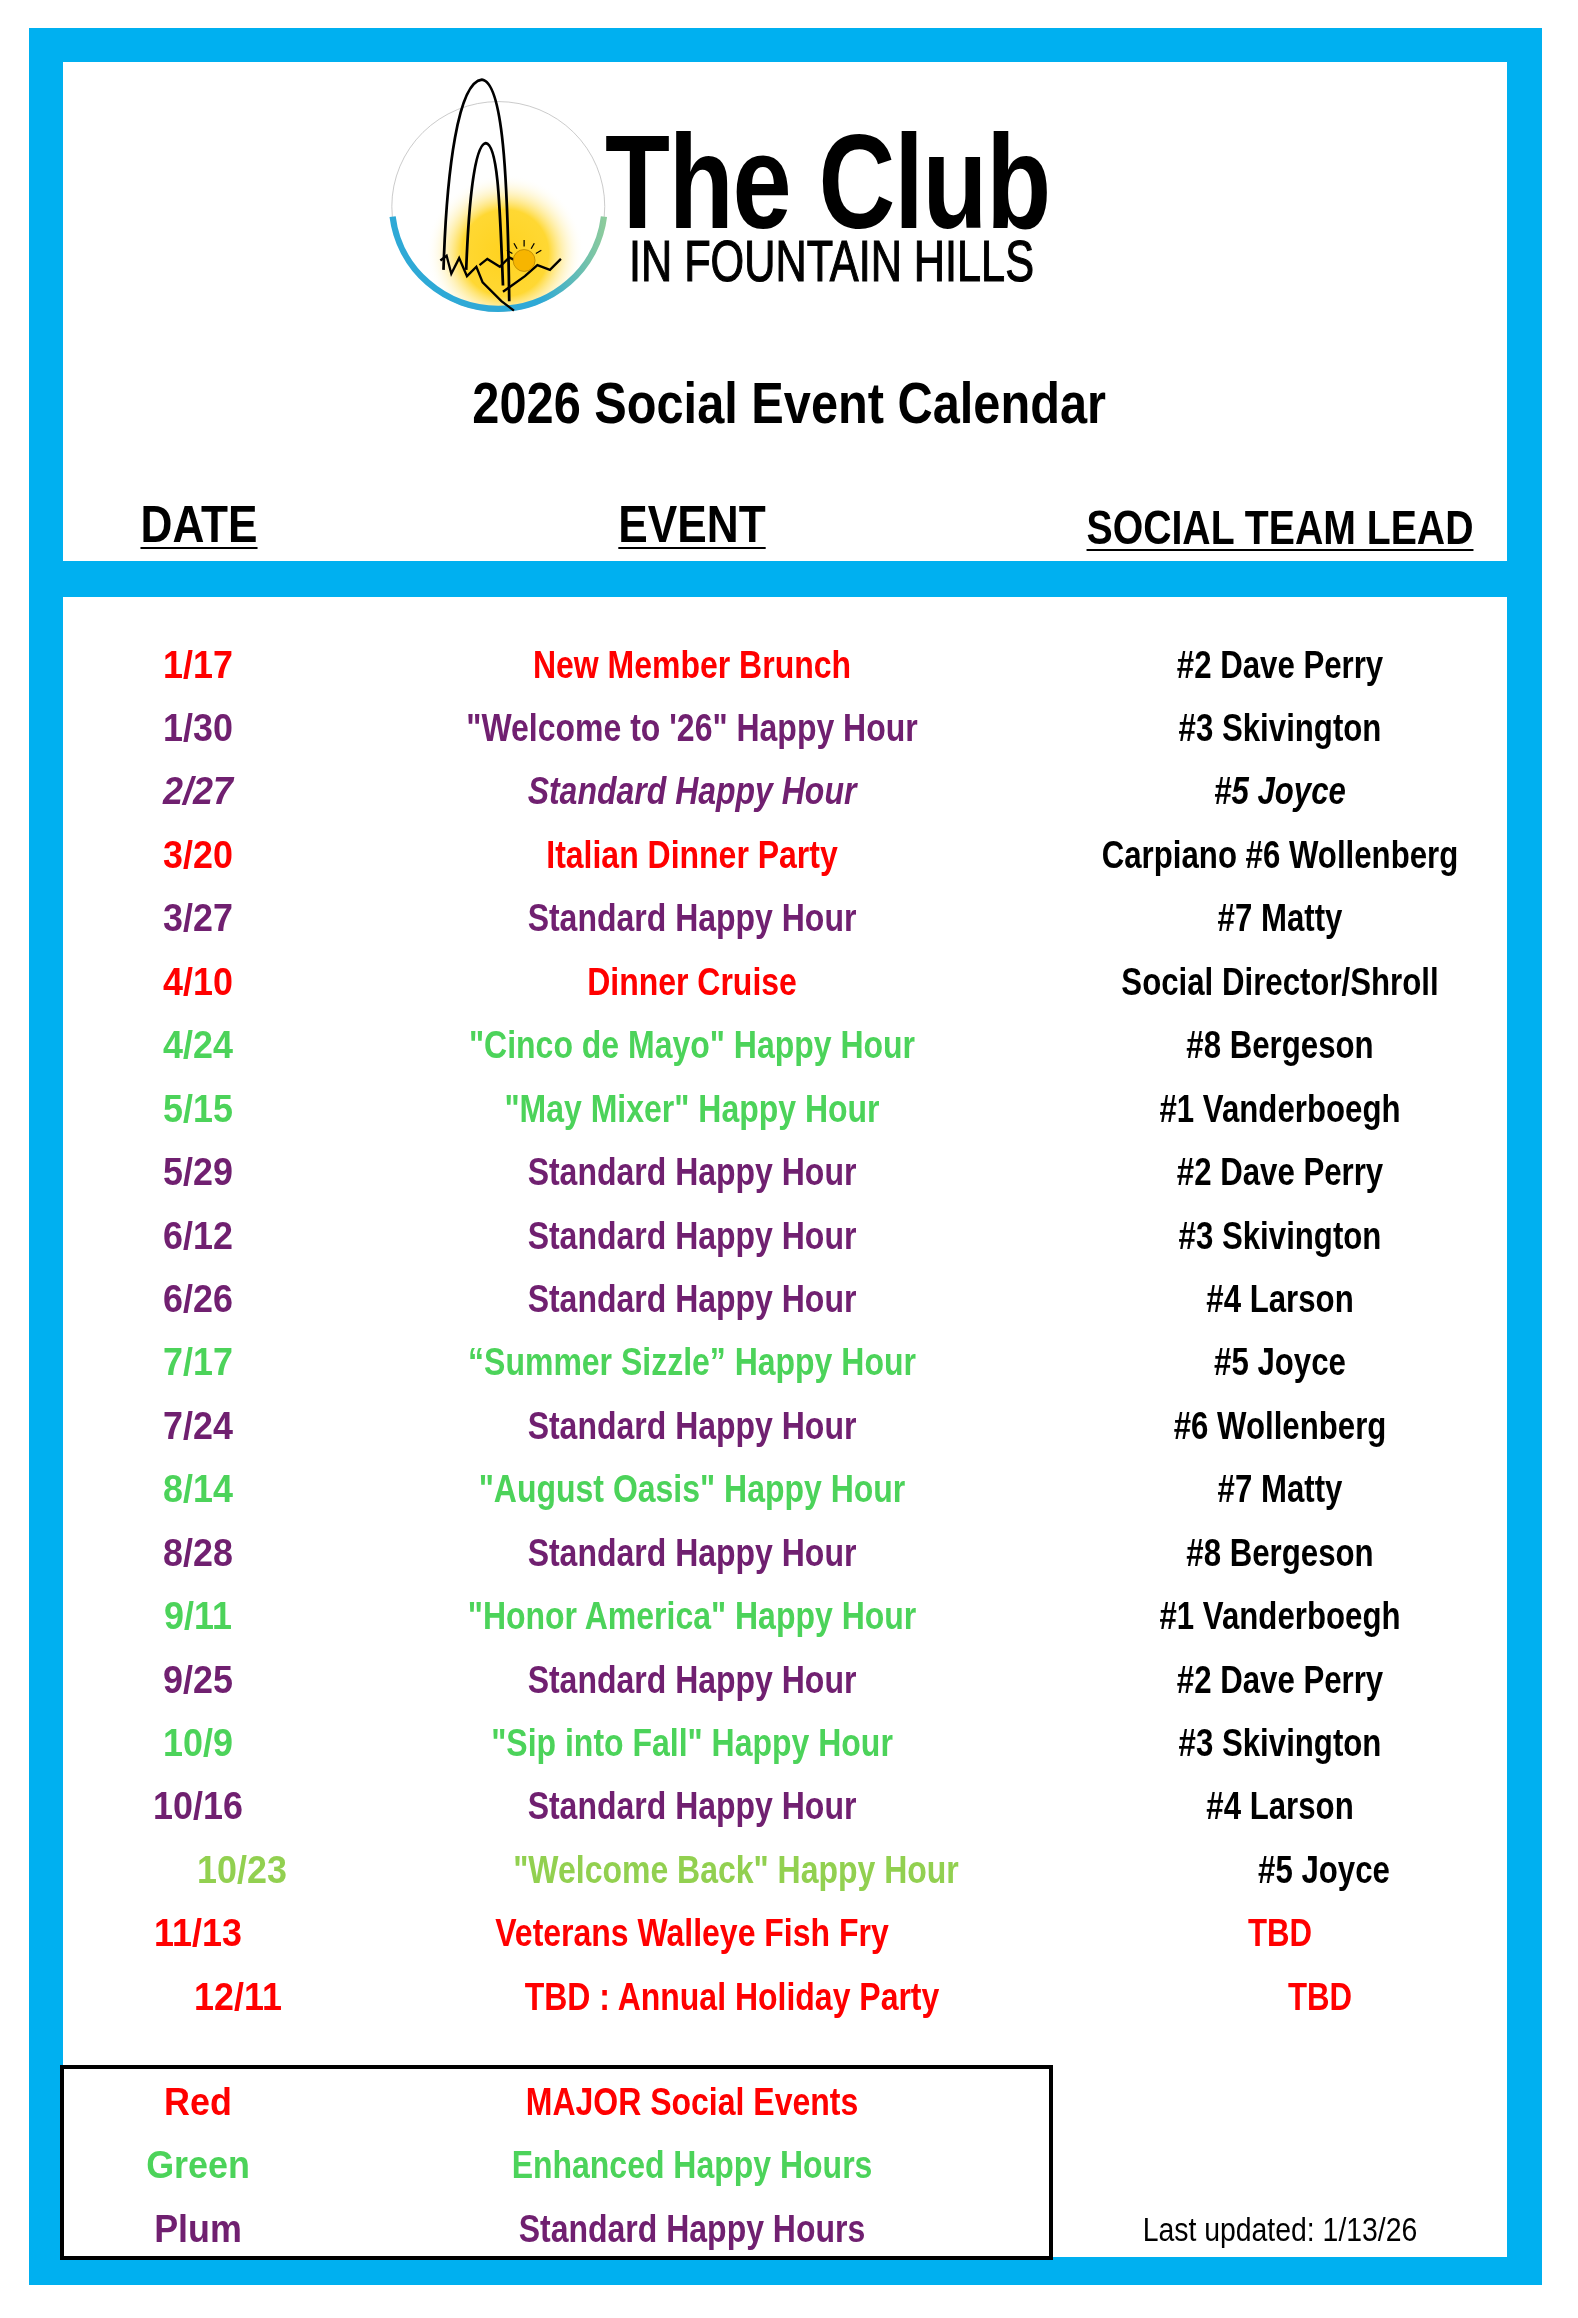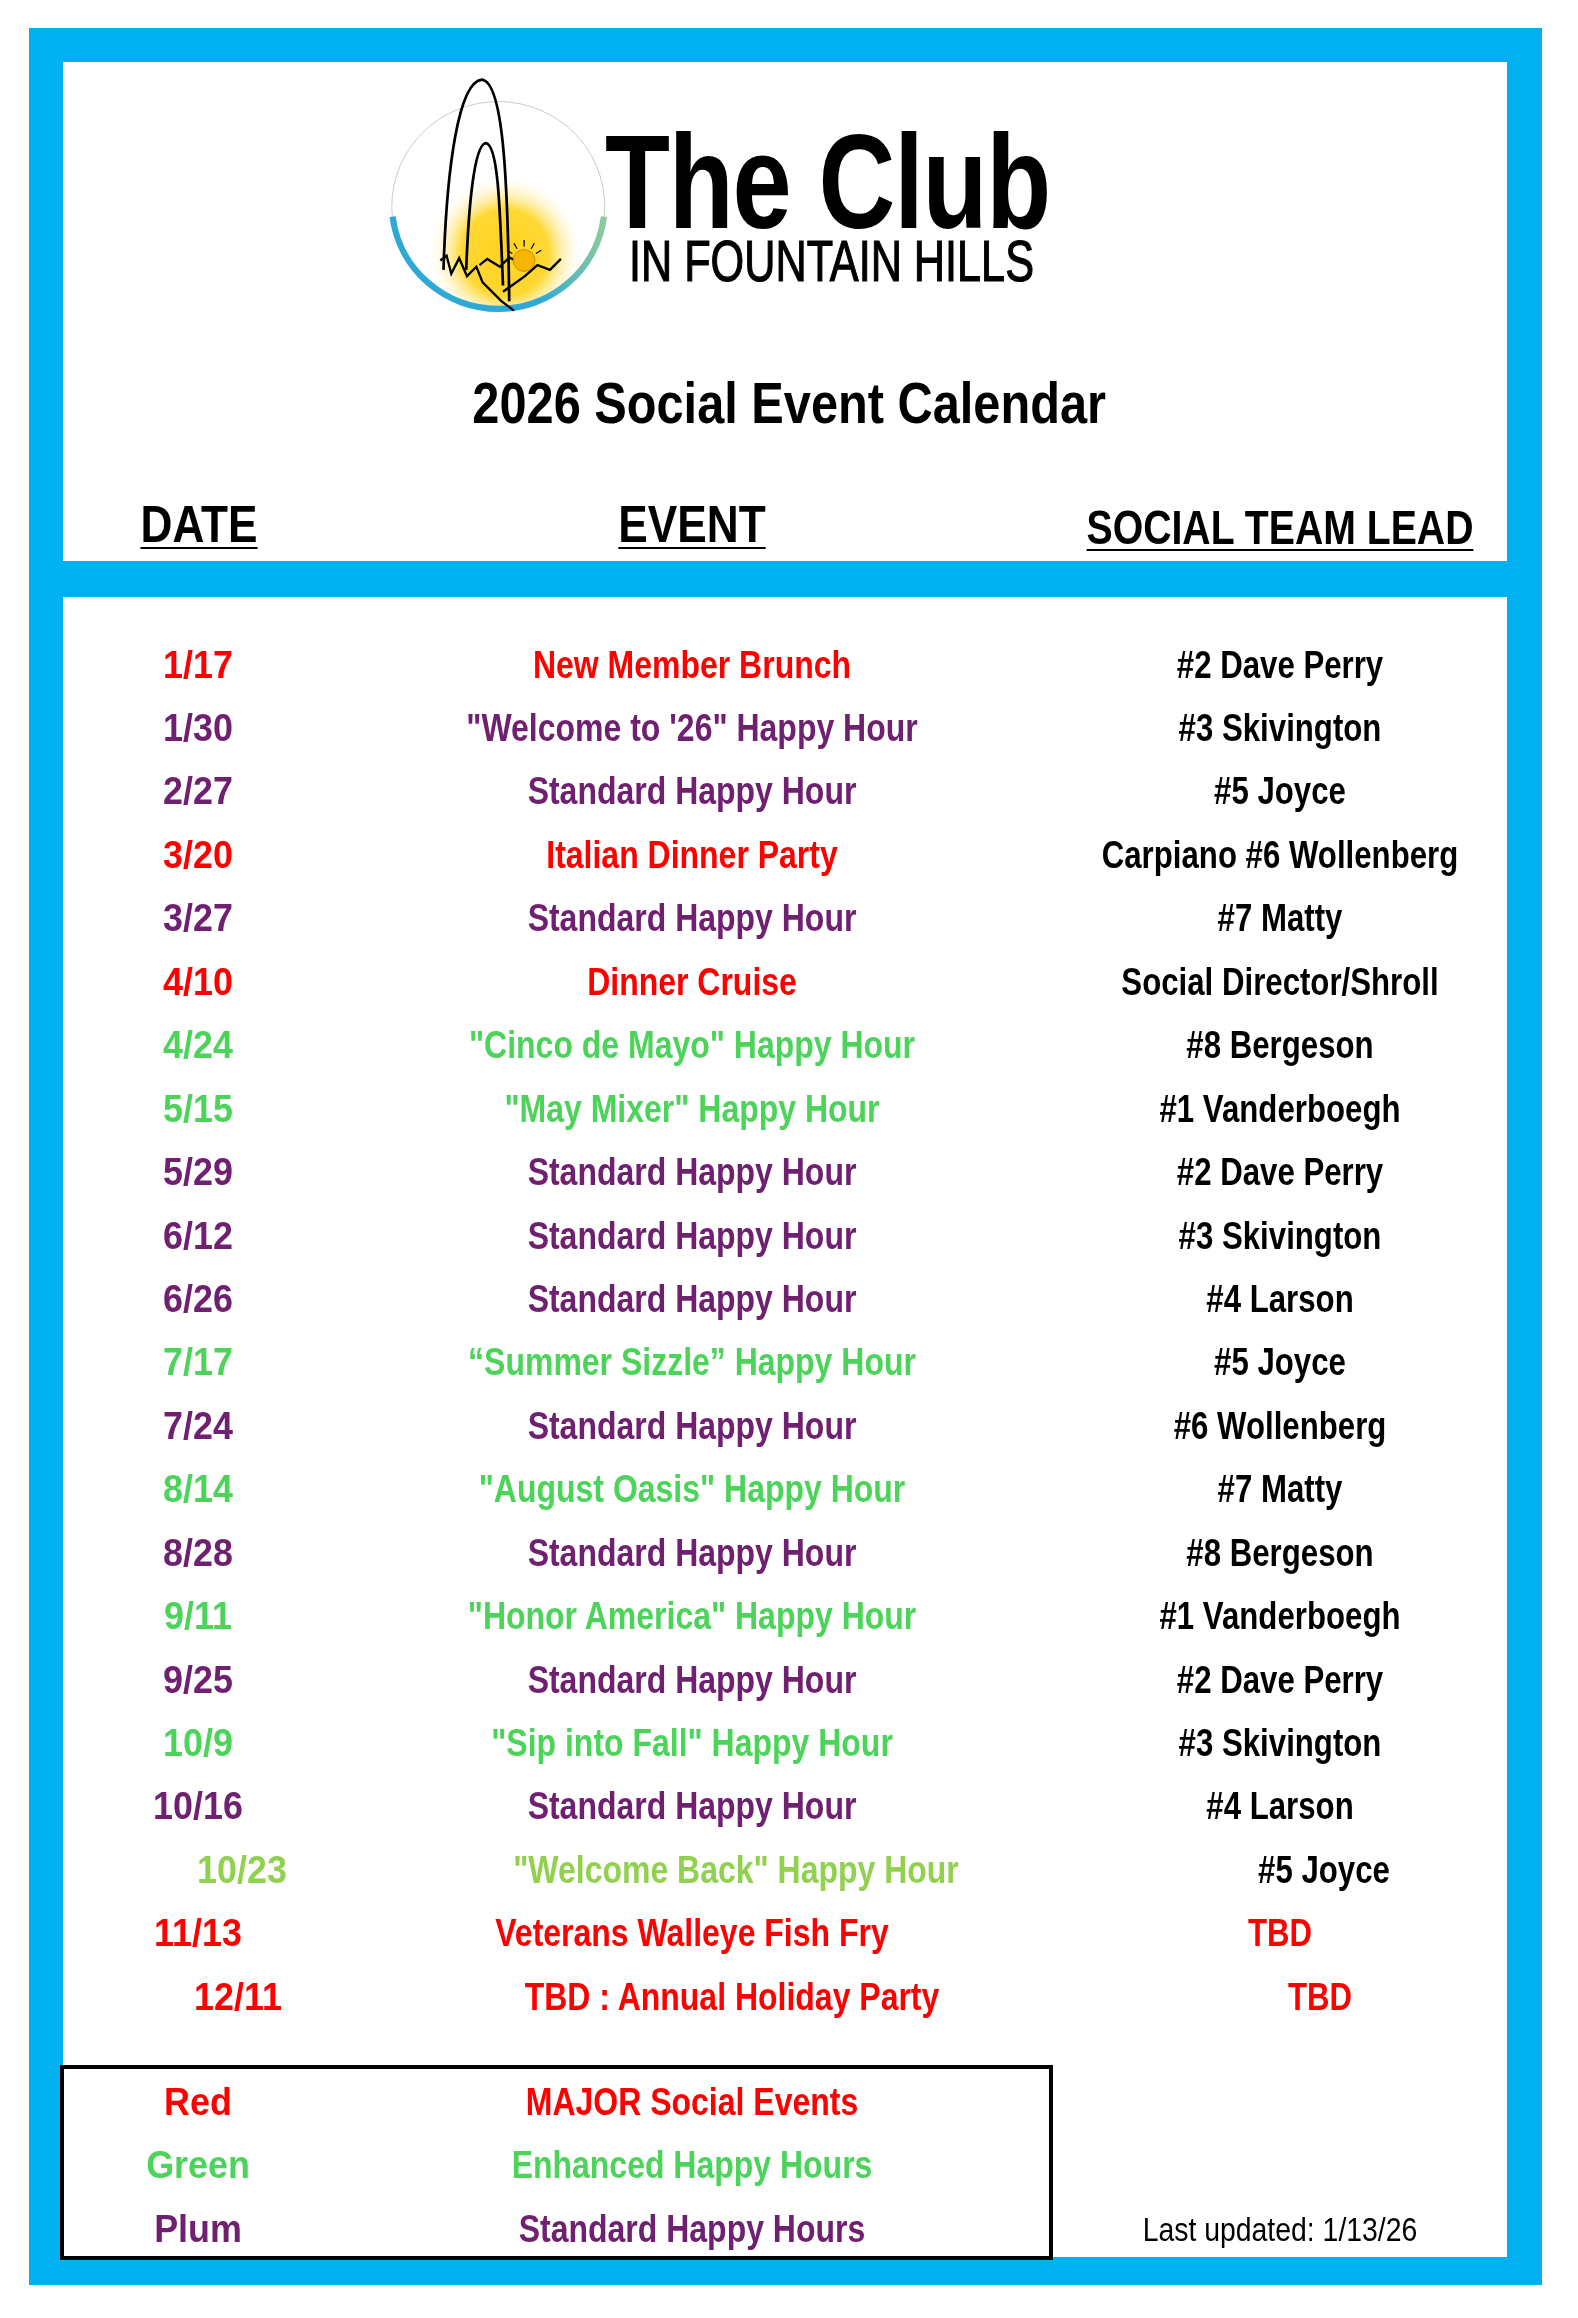--- a/index.html
+++ b/index.html
@@ -102,21 +102,21 @@
     <div class="row" style="top: 641px;">
       <div class="cell date" style="color: rgb(255, 0, 0);">1/17</div>
       <div class="cell event" style="color: rgb(255, 0, 0);">New Member Brunch</div>
       <div class="cell lead" style="color: rgb(0, 0, 0);">#2 Dave Perry</div>
     </div>
     <div class="row" style="top: 704px;">
       <div class="cell date" style="color: rgb(112, 32, 112);">1/30</div>
       <div class="cell event" style="color: rgb(112, 32, 112);">"Welcome to '26" Happy Hour</div>
       <div class="cell lead" style="color: rgb(0, 0, 0);">#3 Skivington</div>
     </div>
-    <div class="row" style="top: 767px;">
+    <div class="row" style="top: 767px; font-style: italic;">
       <div class="cell date" style="color: rgb(112, 32, 112);">2/27</div>
       <div class="cell event" style="color: rgb(112, 32, 112);">Standard Happy Hour</div>
       <div class="cell lead" style="color: rgb(0, 0, 0);">#5 Joyce</div>
     </div>
     <div class="row" style="top: 831px;">
       <div class="cell date" style="color: rgb(255, 0, 0);">3/20</div>
       <div class="cell event" style="color: rgb(255, 0, 0);">Italian Dinner Party</div>
       <div class="cell lead" style="color: rgb(0, 0, 0);">Carpiano #6 Wollenberg</div>
     </div>
     <div class="row" style="top: 894px;">

